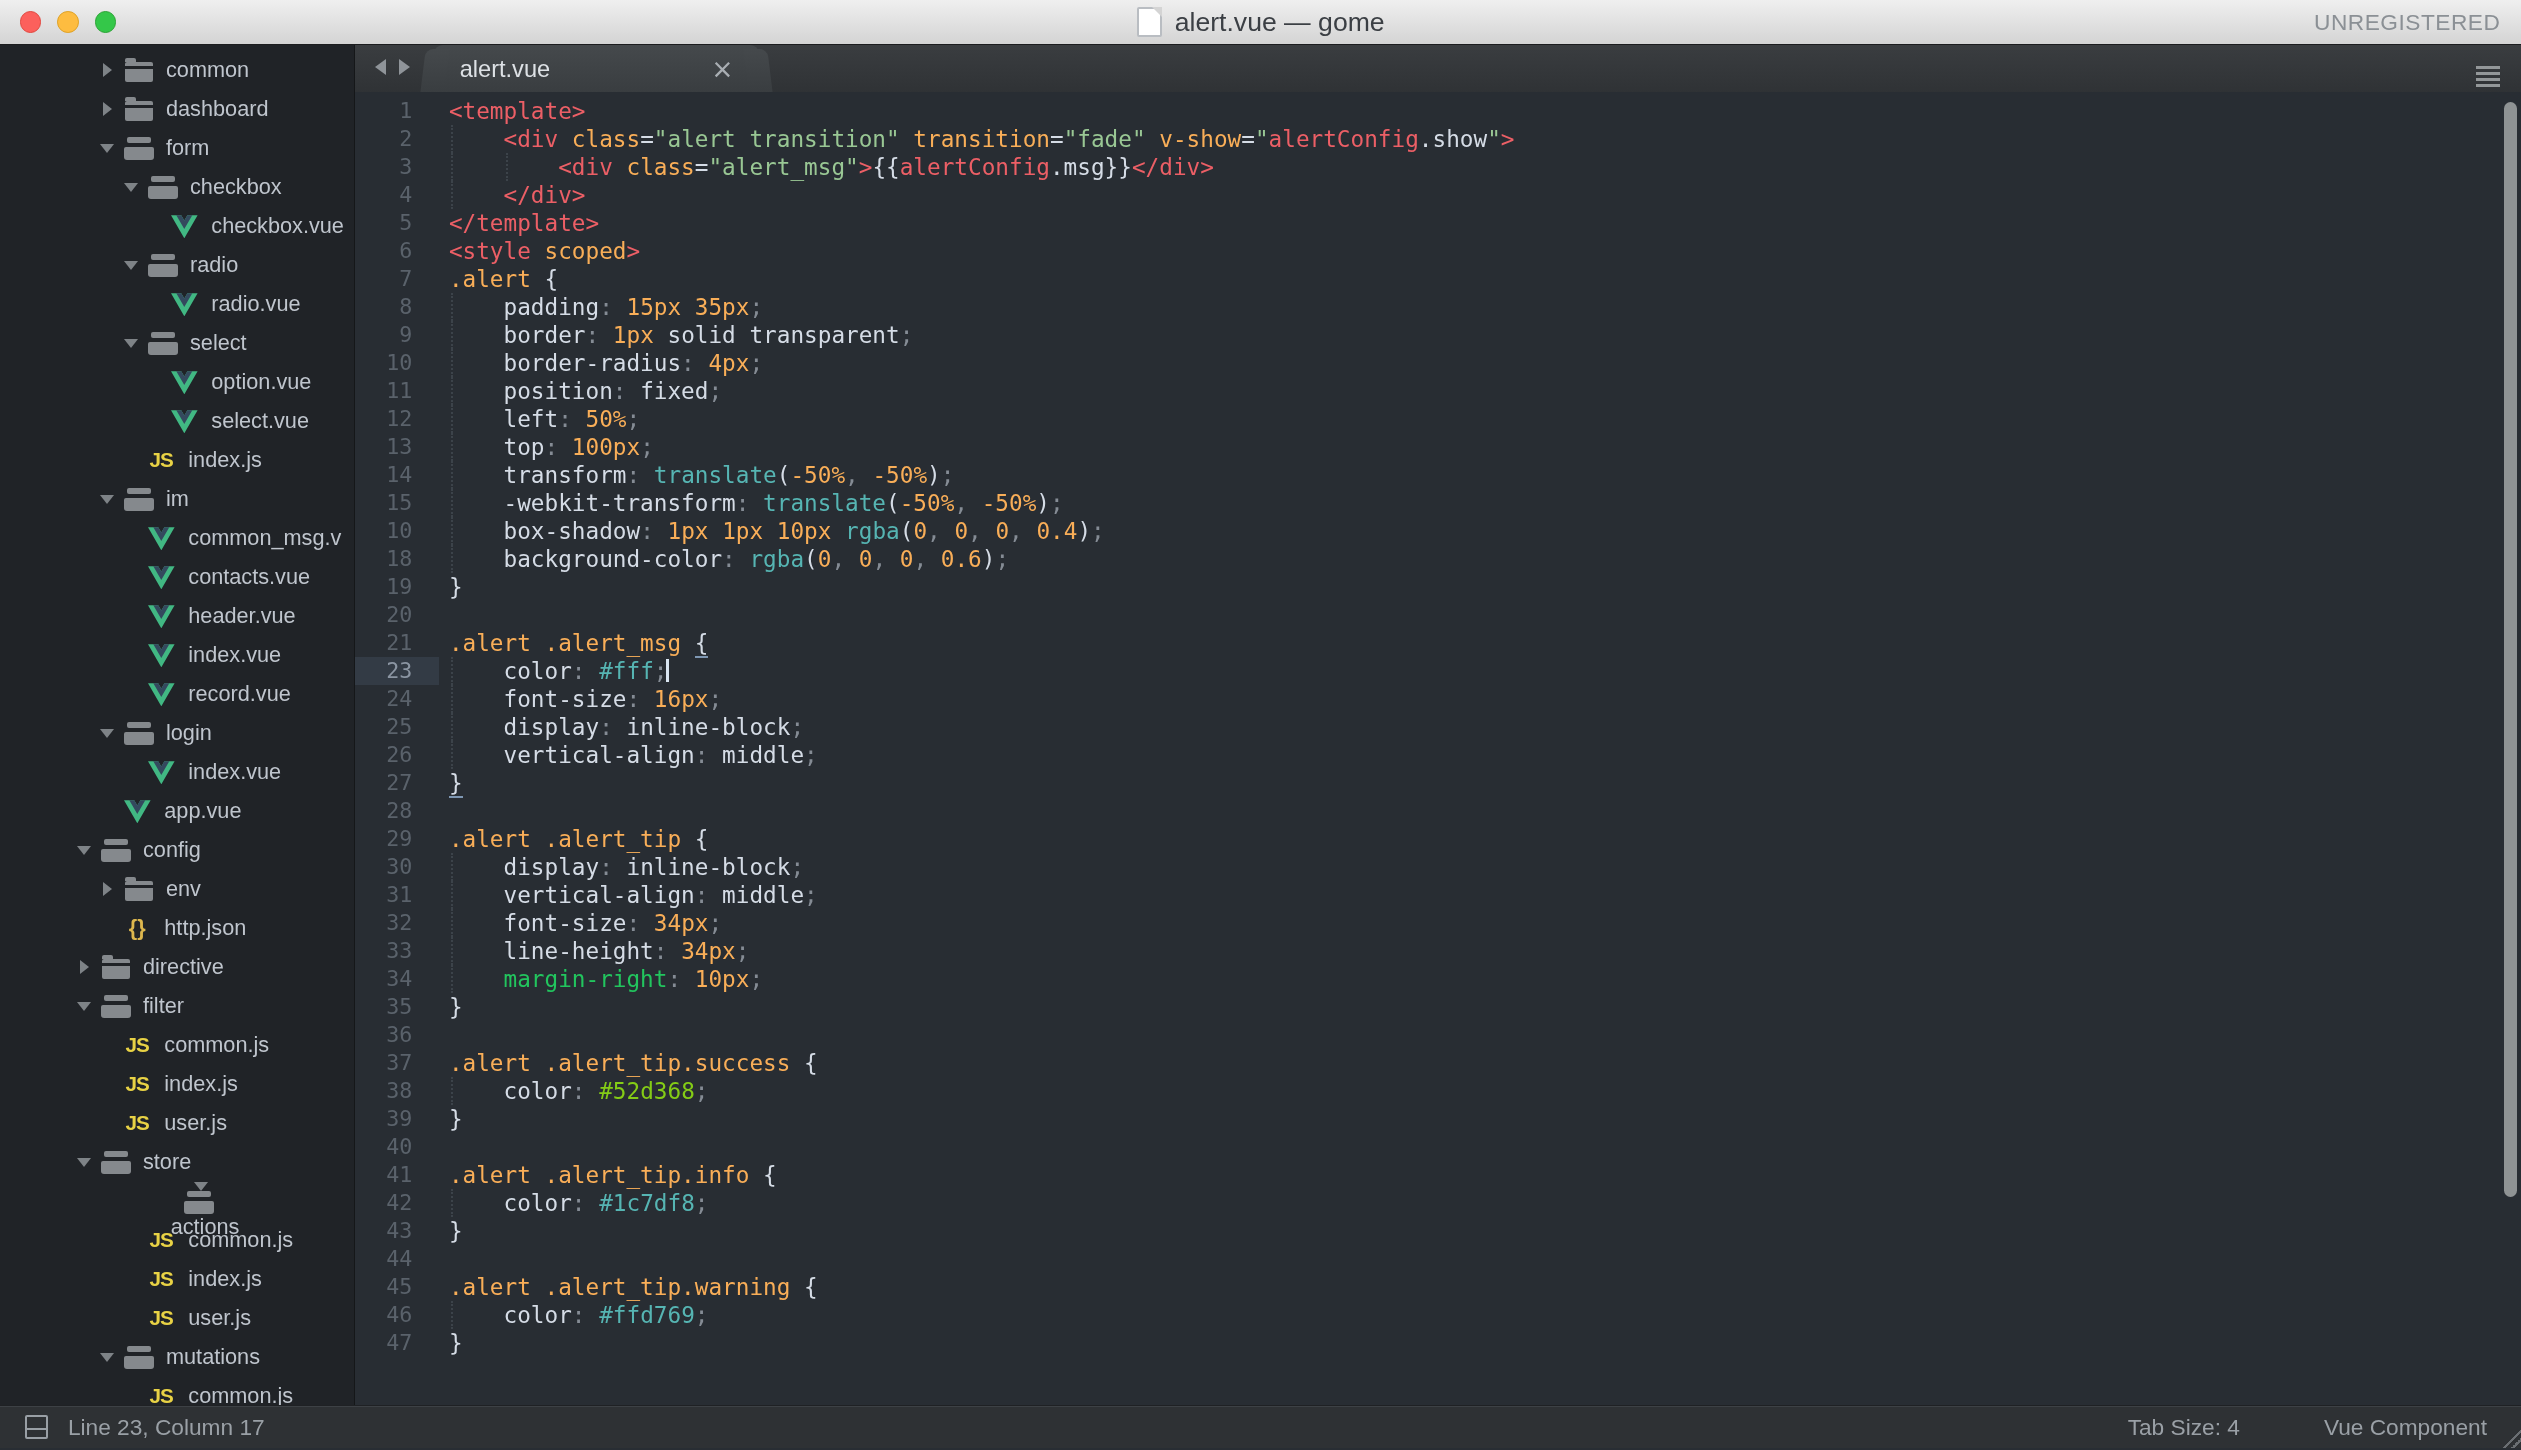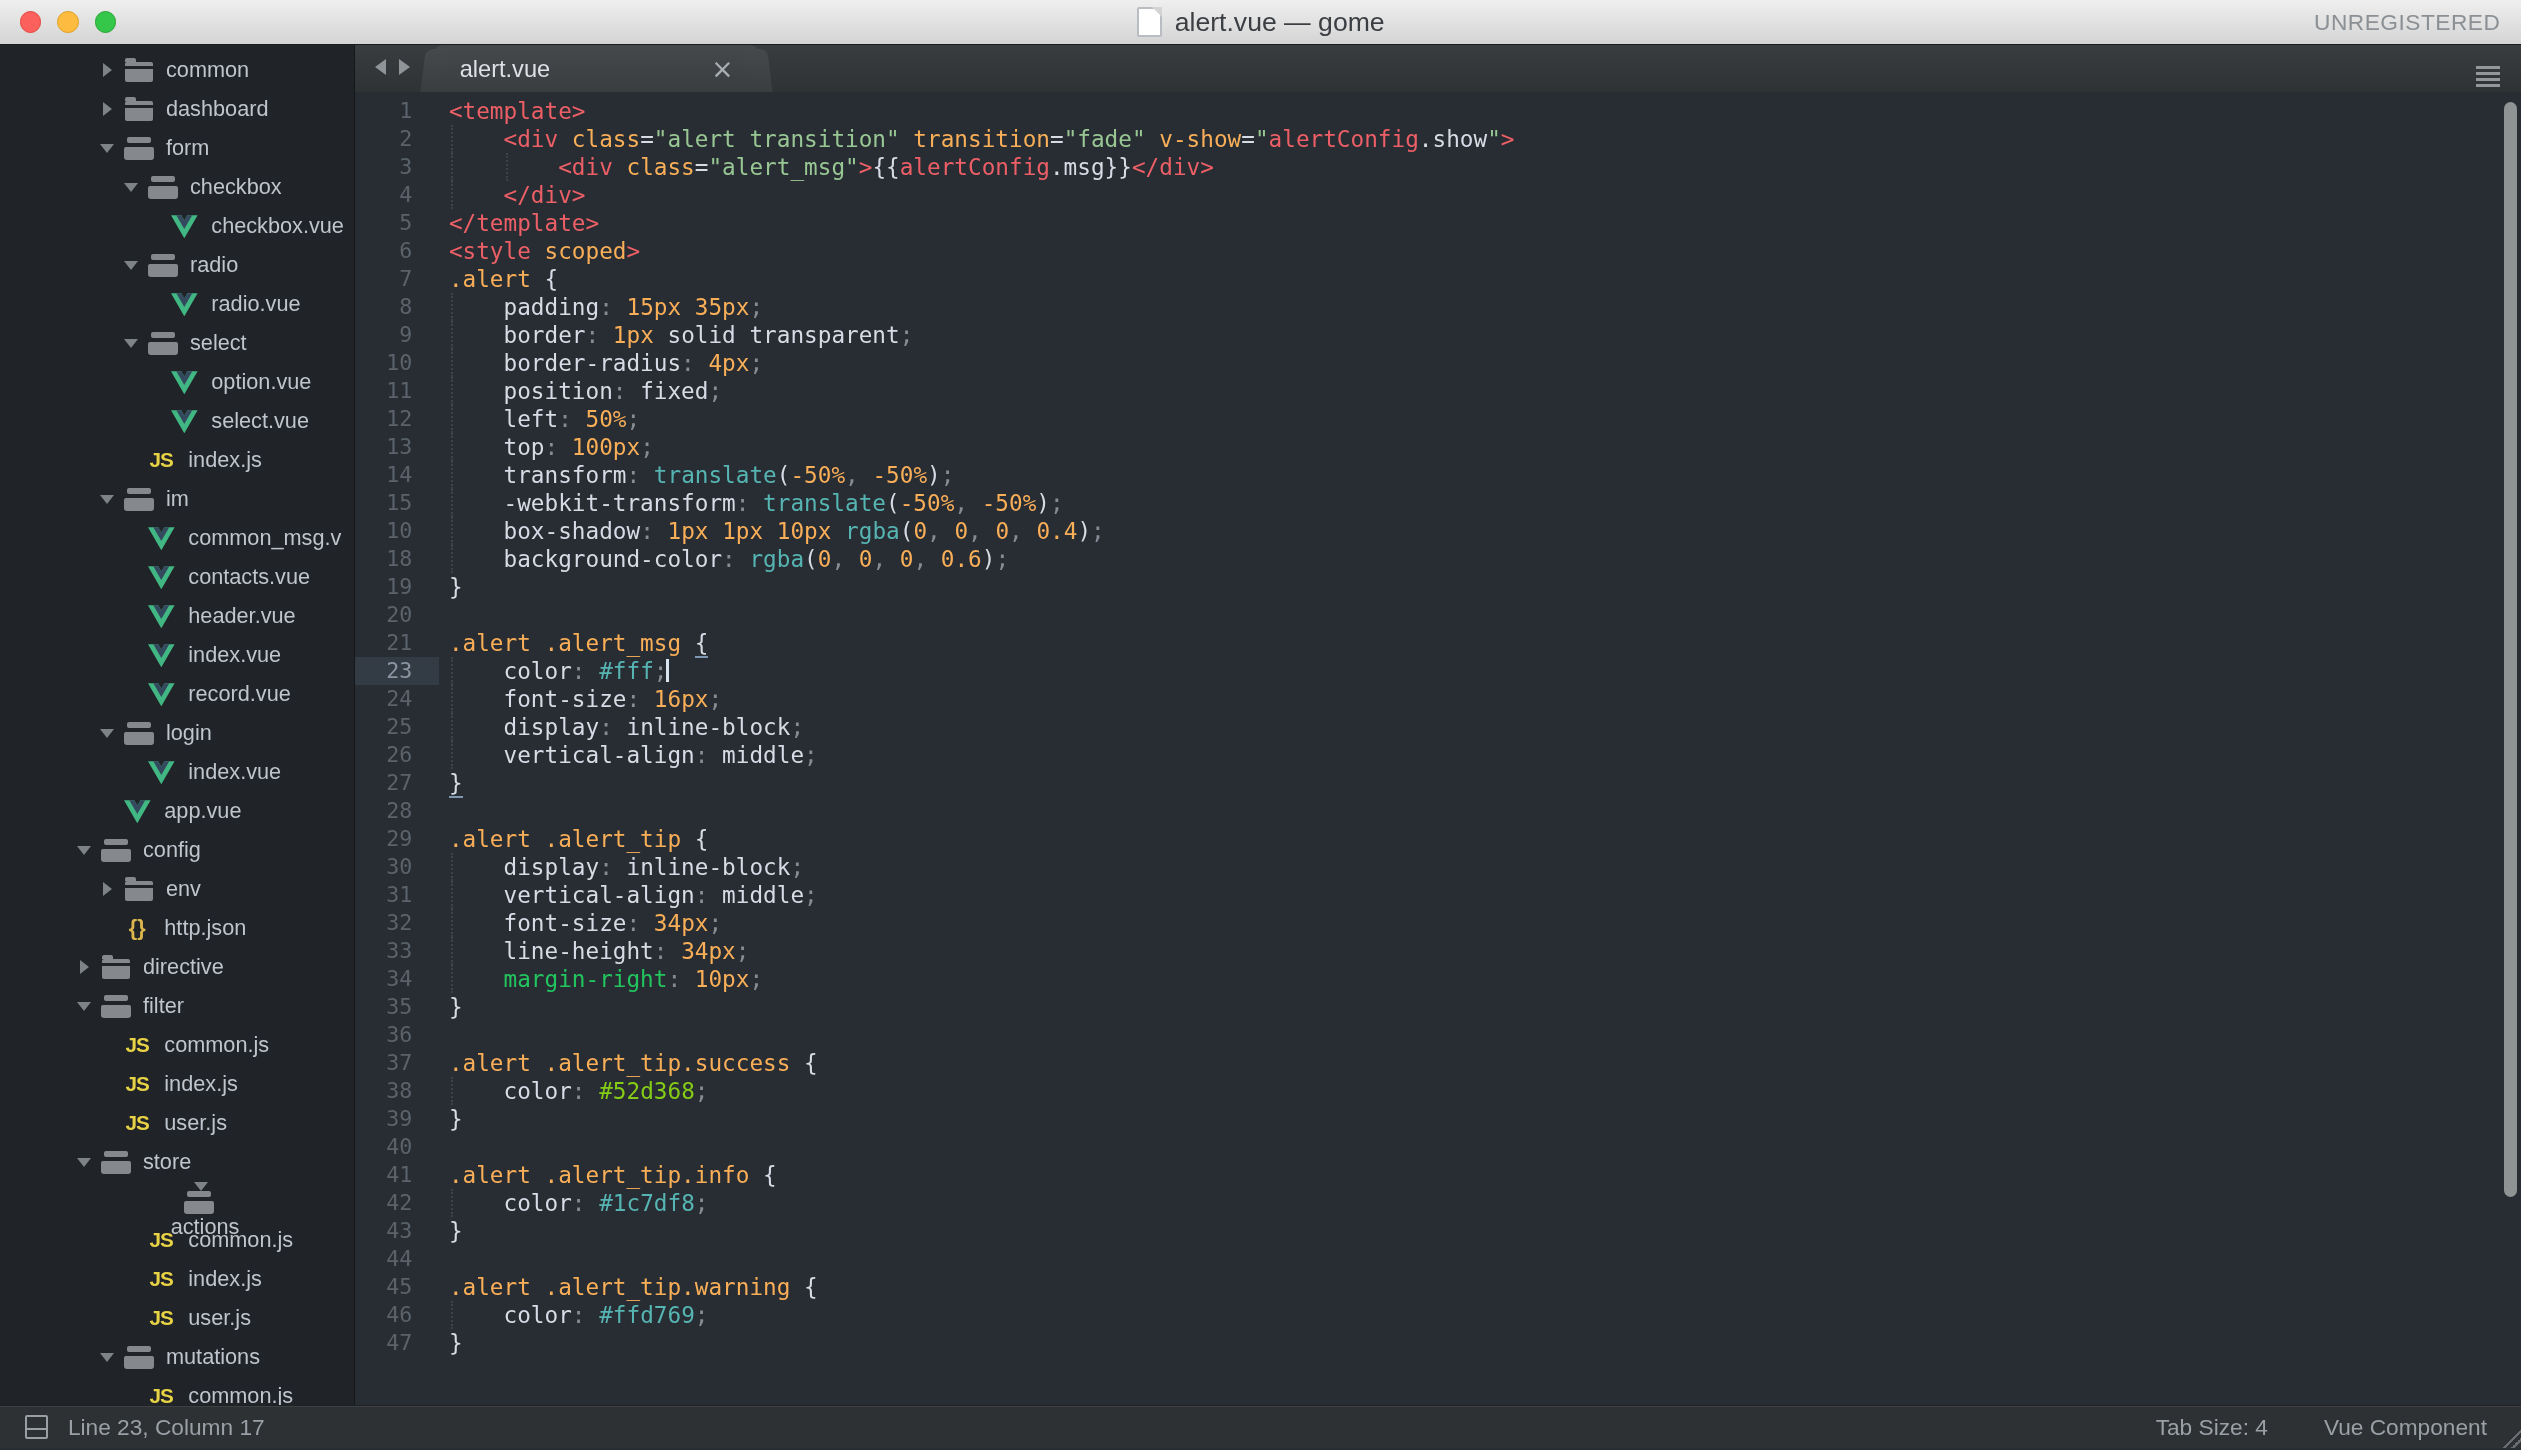--- a/index.html
+++ b/index.html
@@ -87,21 +87,21 @@
   .vscroll { position:absolute; right:4.9px; top:9.9px; width:12.8px; height:1095px;
     background:#8f9394; border-radius:6.9px; }
 
   
   .statusbar { height:43px; background:#2e3134; border-top:1px solid #1f2124;
     box-shadow:inset 0 1px 0 #3d4145; display:flex; align-items:center;
     color:#9aa0a6; font-size:22.7px; position:relative; }
   .panel-toggle { width:23.6px; height:23.6px; border:2px solid #999fa5; border-radius:2px;
     margin:0 19.7px 0 24.6px; position:relative; }
   .panel-toggle::after { content:''; position:absolute; left:0; right:0; top:10.8px; height:2px; background:#999fa5; }
-  .sb-right { margin-left:auto; display:flex; align-items:center; gap:56px; margin-right:35px; }
+  .sb-right { margin-left:auto; display:flex; align-items:center; gap:84px; margin-right:35px; }
   .resize-grip { position:absolute; right:0; bottom:0; width:21.7px; height:21.7px;
     background:linear-gradient(135deg,transparent 55%,#6a6e72 55%,#6a6e72 62%,transparent 62%,transparent 75%,#6a6e72 75%,#6a6e72 82%,transparent 82%); }
 </style>
 </head>
 <body>
 
 <div class="titlebar">
   <div class="traffic">
     <div class="light red"></div>
     <div class="light yellow"></div>

